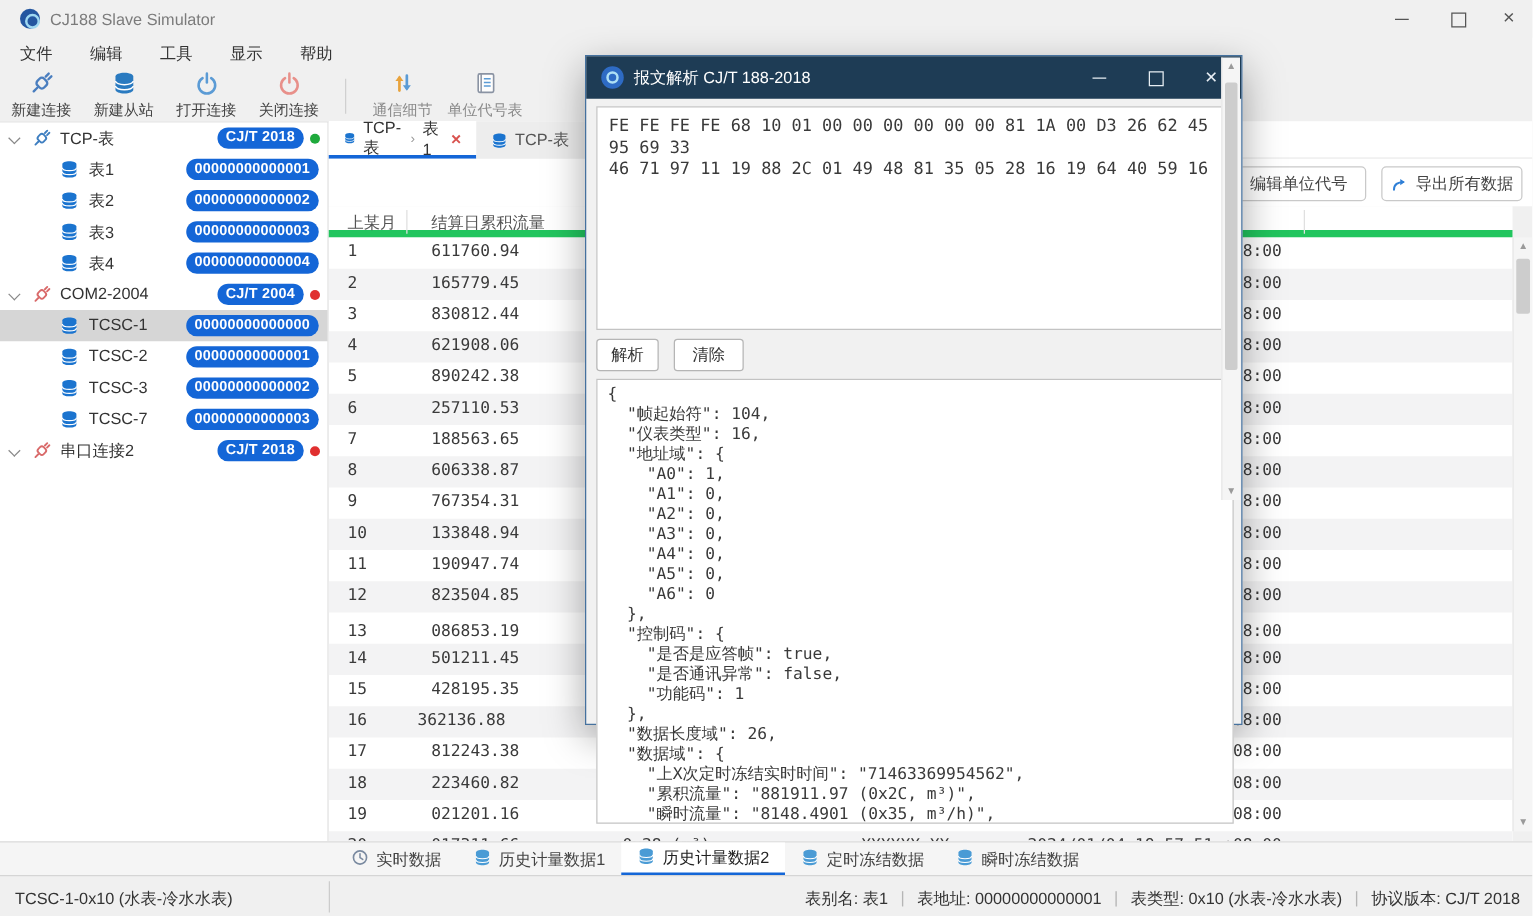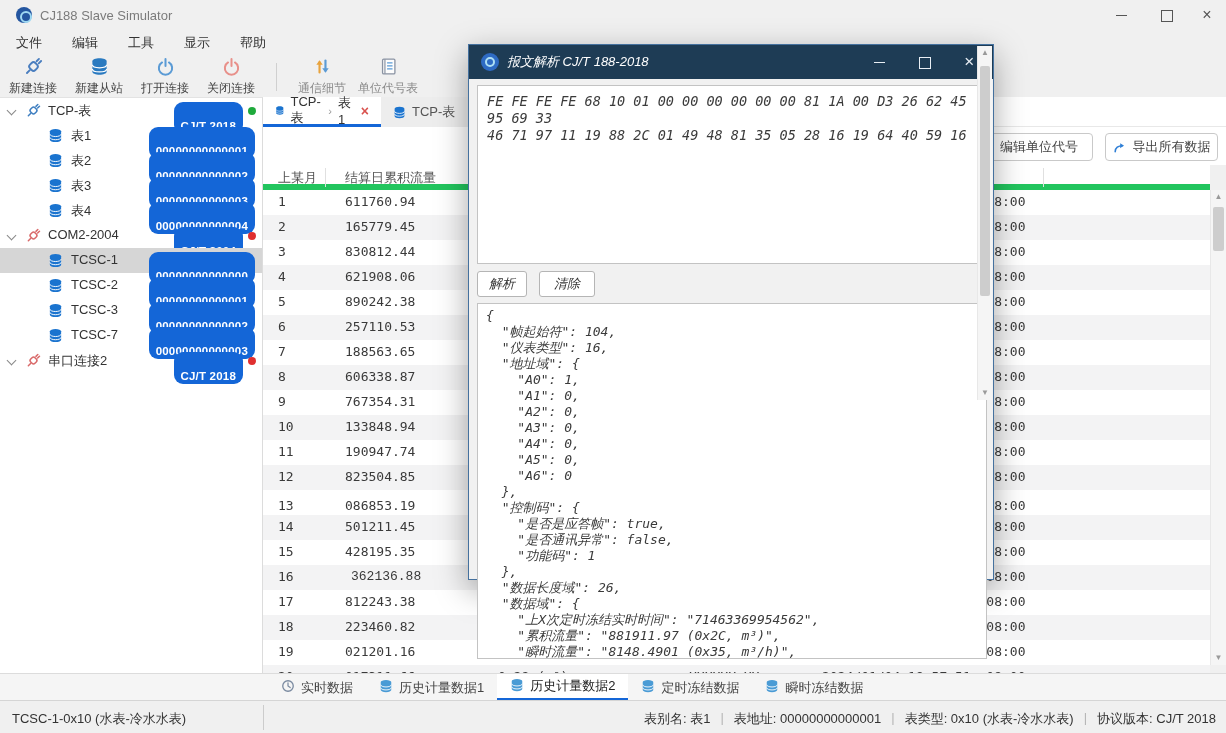--- a/index.html
+++ b/index.html
@@ -33,21 +33,21 @@
 
   
   .sidebar { position:absolute; left:0; top:97px; width:263px; height:576px; background:#fff; border-right:1px solid #dcdcdc; border-top:1px solid #e3e3e3; }
   .trow { position:relative; height:25px; display:flex; align-items:center; }
   .trow.sel { background:#d6d6d6; }
   .chev { position:absolute; left:8px; top:9px; width:8px; height:8px; }
   .chev::after { content:""; position:absolute; left:0; top:0; width:6px; height:6px; border-right:1.5px solid #888; border-bottom:1.5px solid #888; transform:rotate(45deg); }
   .ticon { position:absolute; top:5px; width:15px; height:15px; }
   .tlab { position:absolute; top:4px; font-size:13px; color:#333; white-space:nowrap; }
   .badge { position:absolute; top:4px; height:17px; line-height:17px; background:#1466d7; color:#fff;
-           font-size:11.5px; font-weight:bold; border-radius:9px; padding:16px 7px; letter-spacing:.2px; }
+           font-size:11.5px; font-weight:bold; border-radius:9px; padding:0 7px; letter-spacing:.2px; }
   .dot { position:absolute; top:9px; width:8px; height:8px; border-radius:50%; }
 
   
   .tabbar { position:absolute; left:263px; top:97px; width:963px; height:30px; background:#fff; border-bottom:1px solid #e8e8e8; }
   .ttab { position:absolute; top:0; height:30px; display:flex; align-items:center; gap:6px; padding:0 12px; }
   .ttab.active { left:0; width:118px; border-bottom:3px solid #1466d7; background:#fff; }
   .ttab.inactive { left:118px; width:120px; background:#ededed; border-right:1px solid #e0e0e0; color:#555; }
   .ttab svg { width:13px; height:13px; }
   .tab-close { color:#d9534f; font-weight:bold; font-size:14px; margin-left:2px; }
   .tab-sep { color:#999; font-size:11px; }
@@ -84,21 +84,21 @@
 
   
   .statusbar { position:absolute; left:0; top:700px; width:1226px; height:33px; background:#f0f0f0; border-top:1px solid #d5d5d5; }
   .sb-left { position:absolute; left:12px; top:9px; color:#333; }
   .sb-div { position:absolute; left:263px; top:4px; width:1px; height:25px; background:#ccc; }
   .sb-right { position:absolute; right:10px; top:9px; display:flex; gap:10px; color:#333; }
   .sb-right .pipe { color:#b5b5b5; }
 
   
   .dialog { position:absolute; left:468px; top:44px; width:526px; height:536px; background:#f1f1f1;
-            border:1px solid #45719e; box-shadow:0 10px 30px rgba(0,0,0,.35); z-index:50;font-style:italic; }
+            border:1px solid #45719e; box-shadow:0 10px 30px rgba(0,0,0,.35); z-index:50; }
   .dlg-title { position:absolute; left:0; top:0; width:100%; height:34px; background:#1e3c55; }
   .dlg-ico { position:absolute; left:12px; top:8px; width:18px; height:18px; border-radius:50%; background:#2e6bc4; }
   .dlg-ico::after { content:""; position:absolute; left:4px; top:4px; width:10px; height:10px; border-radius:50%; border:2px solid #aee0f5; box-sizing:border-box; }
   .dlg-text { position:absolute; left:38px; top:8px; color:#fff; font-size:13px; }
   .dwc { position:absolute; top:0; width:44px; height:34px; color:#e8eef4; text-align:center; line-height:34px; }
   .dwc-min { right:92px; } .dwc-max { right:46px; } .dwc-close { right:2px; font-size:17px; }
   .dwc-min::after { content:""; display:inline-block; width:11px; border-bottom:1px solid #e8eef4; vertical-align:middle; }
   .dwc-max::after { content:""; display:inline-block; width:10px; height:10px; border:1px solid #e8eef4; vertical-align:middle; }
   .hexbox { position:absolute; left:8px; top:40px; width:510px; height:179px; background:#fff; border:1px solid #c3c3c3;
             font-family:"DejaVu Sans Mono", monospace; font-size:13.5px; line-height:17px; color:#3a3a3a;
@@ -461,21 +461,21 @@
       </div>
       <div class="drow" style="top: 350px;">
         <span class="dc" style="left: 15px;">15</span>
         <span class="dc" style="left: 82px;">428195.35</span>
         <span class="dc" style="left: 235px;">0x28 (m³)</span>
         <span class="dc" style="left: 426px;">XXXXXX.XX</span>
         <span class="dc" style="left: 559px;">2024/01/04 19:57:51 +08:00</span>
       </div>
       <div class="drow stripe" style="top: 375px;">
         <span class="dc" style="left: 15px;">16</span>
-        <span class="dc" style="left: 88px; font-family: Liberation Mono, monospace;">362136.88</span>
+        <span class="dc" style="left: 71px;">362136.88</span>
         <span class="dc" style="left: 235px;">0x28 (m³)</span>
         <span class="dc" style="left: 426px;">XXXXXX.XX</span>
         <span class="dc" style="left: 559px;">2024/01/04 19:57:51 +08:00</span>
       </div>
       <div class="drow" style="top: 400px;">
         <span class="dc" style="left: 15px;">17</span>
         <span class="dc" style="left: 82px;">812243.38</span>
         <span class="dc" style="left: 235px;">0x28 (m³)</span>
         <span class="dc" style="left: 426px;">XXXXXX.XX</span>
         <span class="dc" style="left: 559px;">2024/01/04 19:57:51 +08:00</span>

